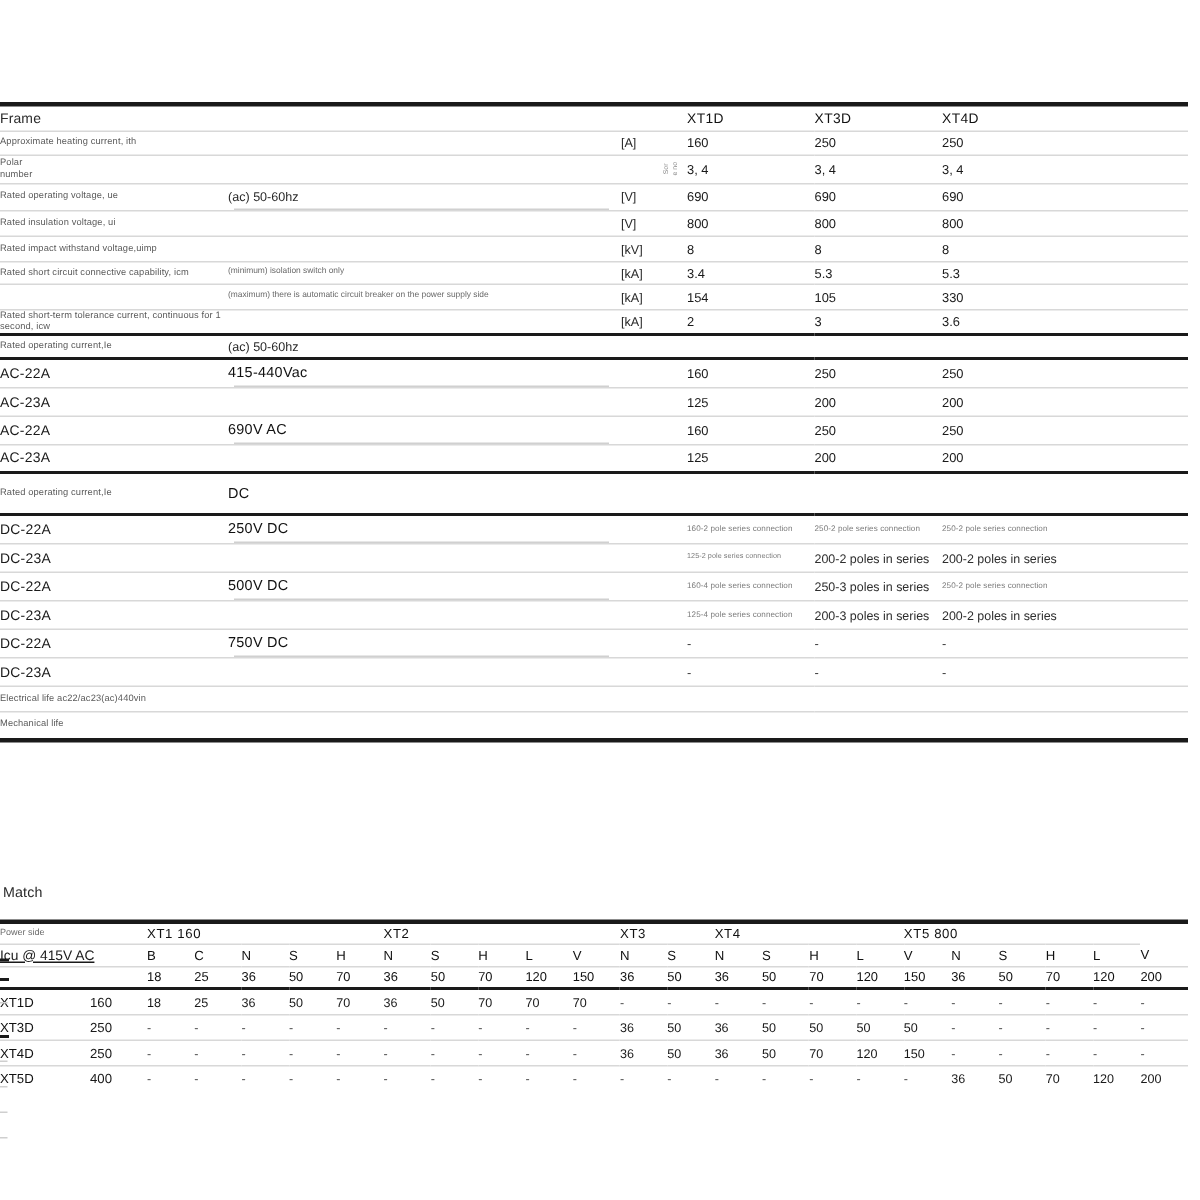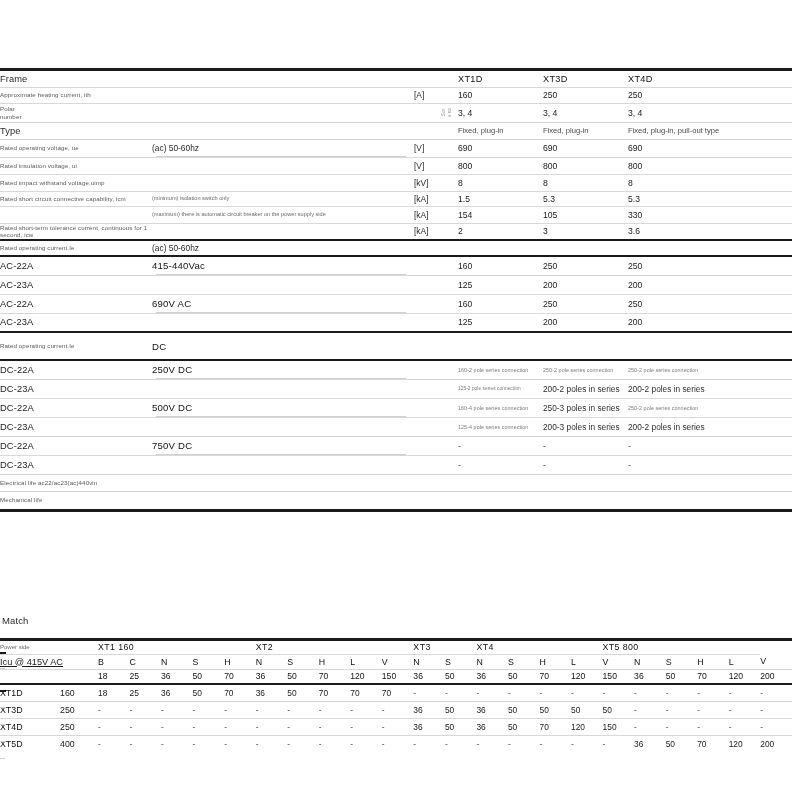--- a/index.html
+++ b/index.html
@@ -278,28 +278,20 @@
           <div class="rot-wrap">
             <span class="rot-unit">Sor</span>
             <span class="rot-unit">e no</span>
           </div>
         </td>
         <td class="c-val">3, 4</td>
         <td class="c-val">3, 4</td>
         <td class="c-val">3, 4</td>
       </tr>
 
-      <tr class="hair" style="height:17px;">
-        <td class="c-label-big">Type</td>
-        <td></td>
-        <td></td>
-        <td class="c-val-type">Fixed, plug-in</td>
-        <td class="c-val-type">Fixed, plug-in</td>
-        <td class="c-val-type">Fixed, plug-in, pull-out type</td>
-      </tr>
 
       <tr class="hair" style="height:18px;">
         <td class="c-label">Rated operating voltage, ue</td>
         <td class="c-sub acc-underline">(ac) 50-60hz</td>
         <td class="c-unit">[V]</td>
         <td class="c-val">690</td>
         <td class="c-val">690</td>
         <td class="c-val">690</td>
       </tr>
 
@@ -319,21 +311,21 @@
         <td class="c-unit">[kV]</td>
         <td class="c-val">8</td>
         <td class="c-val">8</td>
         <td class="c-val">8</td>
       </tr>
 
       <tr class="hair" style="height:15px;">
         <td class="c-label">Rated short circuit connective capability, icm</td>
         <td class="c-sub-tiny">(minimum) isolation switch only</td>
         <td class="c-unit">[kA]</td>
-        <td class="c-val">1.5</td>
+        <td class="c-val">3.4</td>
         <td class="c-val">5.3</td>
         <td class="c-val">5.3</td>
       </tr>
 
       <tr class="hair" style="height:17px;">
         <td class="c-label"></td>
         <td class="c-sub-tiny" style="padding-right:18px;">(maximum) there is automatic circuit breaker on the power supply side</td>
         <td class="c-unit">[kA]</td>
         <td class="c-val">154</td>
         <td class="c-val">105</td>
@@ -474,21 +466,21 @@
         <td class="c-val"></td>
         <td class="c-val"></td>
       </tr>
 
     </tbody>
   </table>
 
   <div class="rule-thick full"></div>
 </div>
 
-<div class="sheet" style="top:615px;">
+<div class="sheet" style="top:590px;">
 
   <div class="match-title">Match</div>
 
   <div style="height:12px;"></div>
 
   <div class="rule-thick full"></div>
 
   <table class="grid" id="match-grid">
     <colgroup id="match-cols">
         <col style="width:60px">

